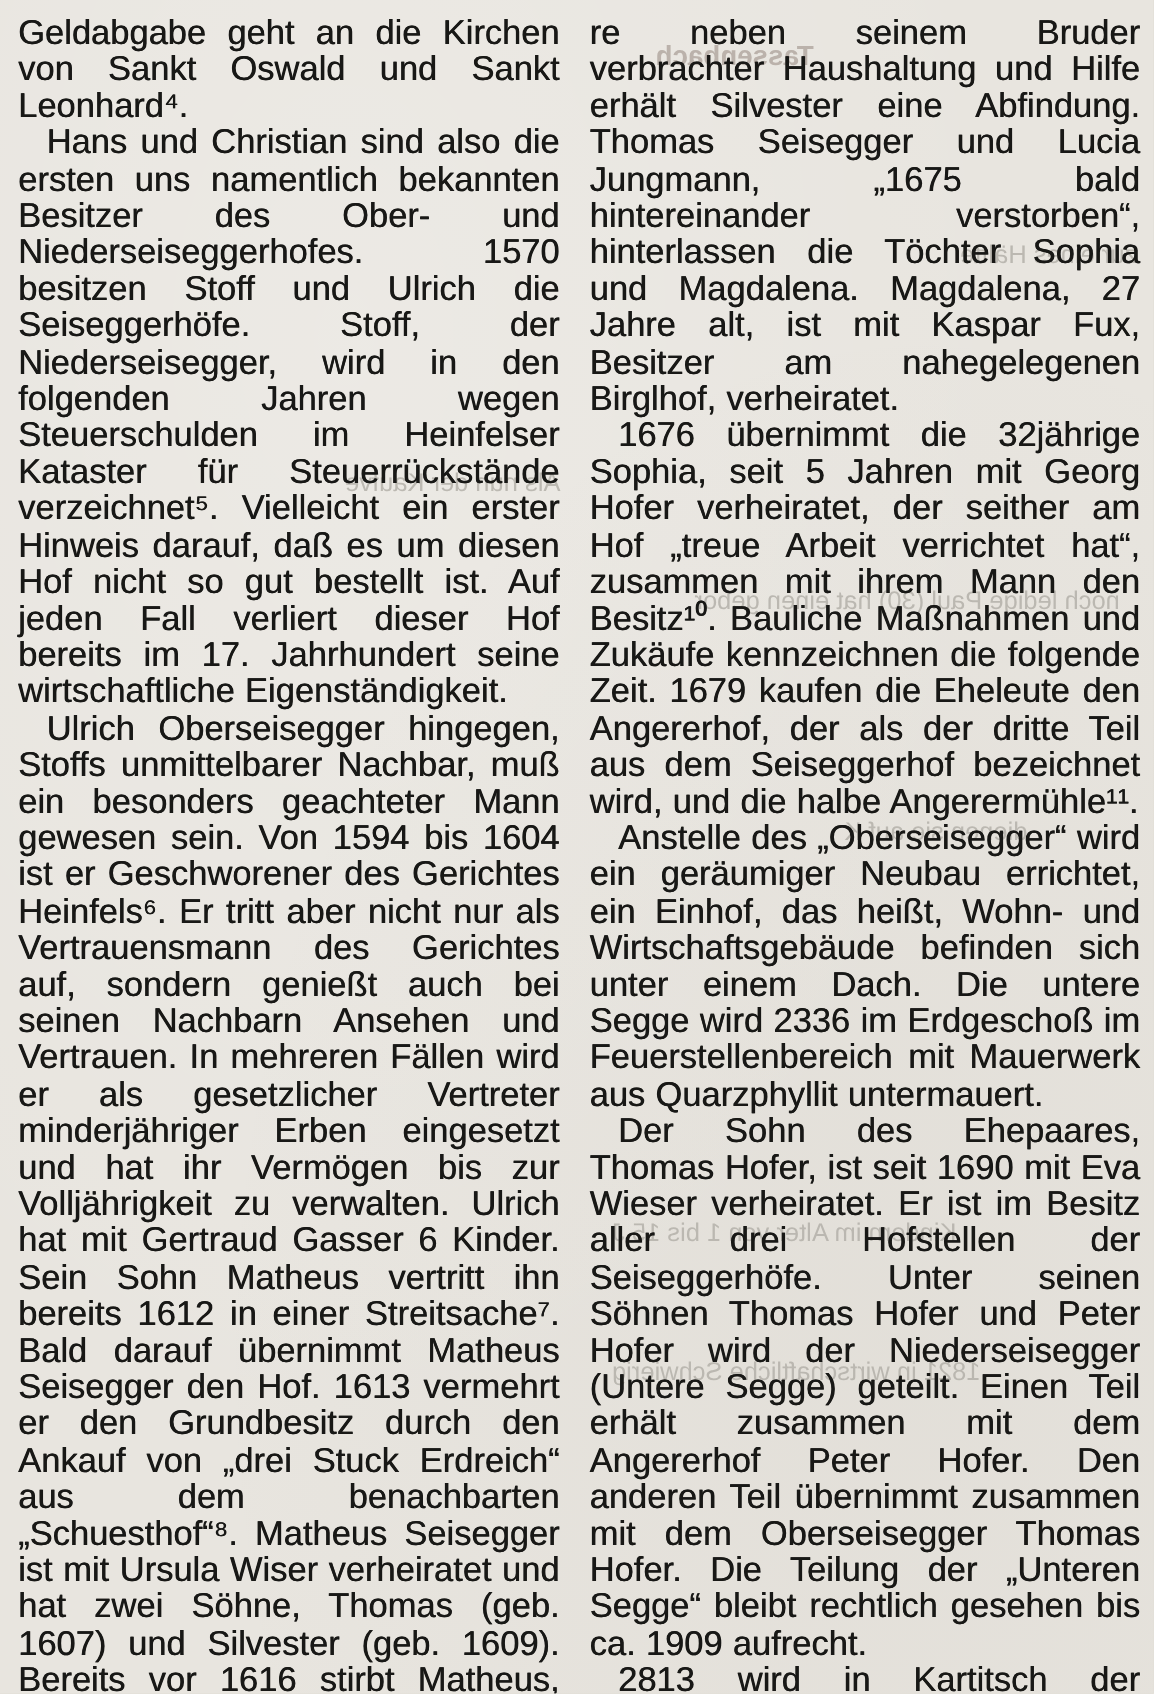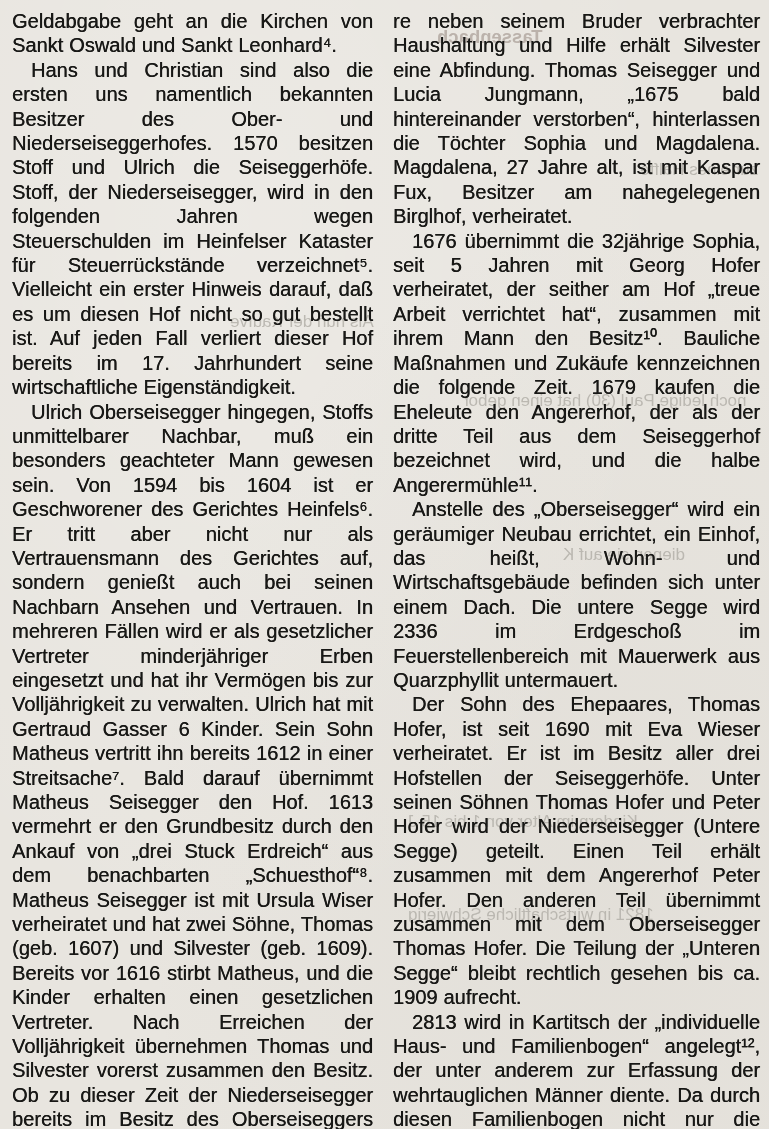--- a/index.html
+++ b/index.html
@@ -34,21 +34,21 @@
     position:absolute;
     top:9px;left:12px;
     width:748px;
     display:flex;
     gap:20px;
   }
   .col{width:361px;}
   .col.right{width:367px;}
   .para{
     margin:0;
-    font-size:20px;
+    font-size:23px;
     line-height:24.4px;
     text-align:justify;
     color:var(--ink,#181816);
     text-shadow:0.3px 0 0 currentColor;
     hyphens:auto;
     -webkit-hyphens:auto;
     word-spacing:0.4px;
   }
   .para.indent{text-indent:19px;}
   .page-number{

